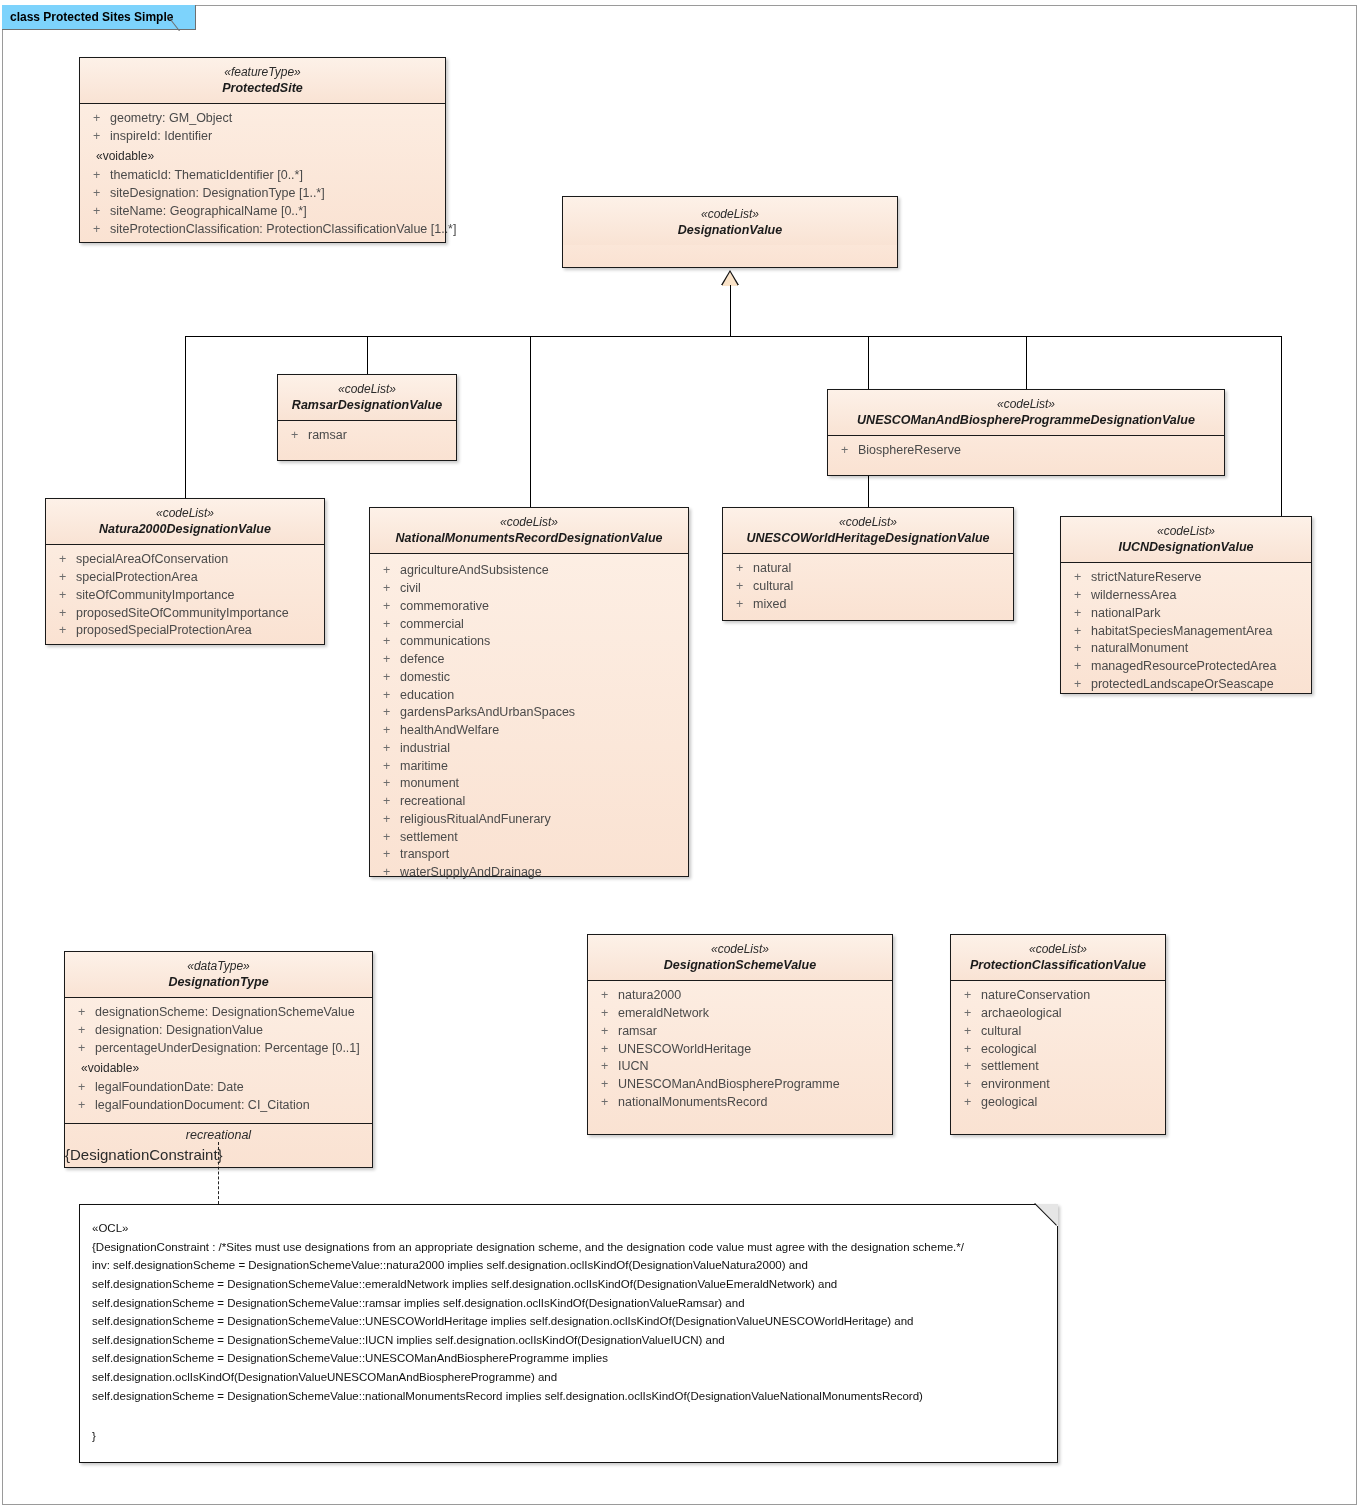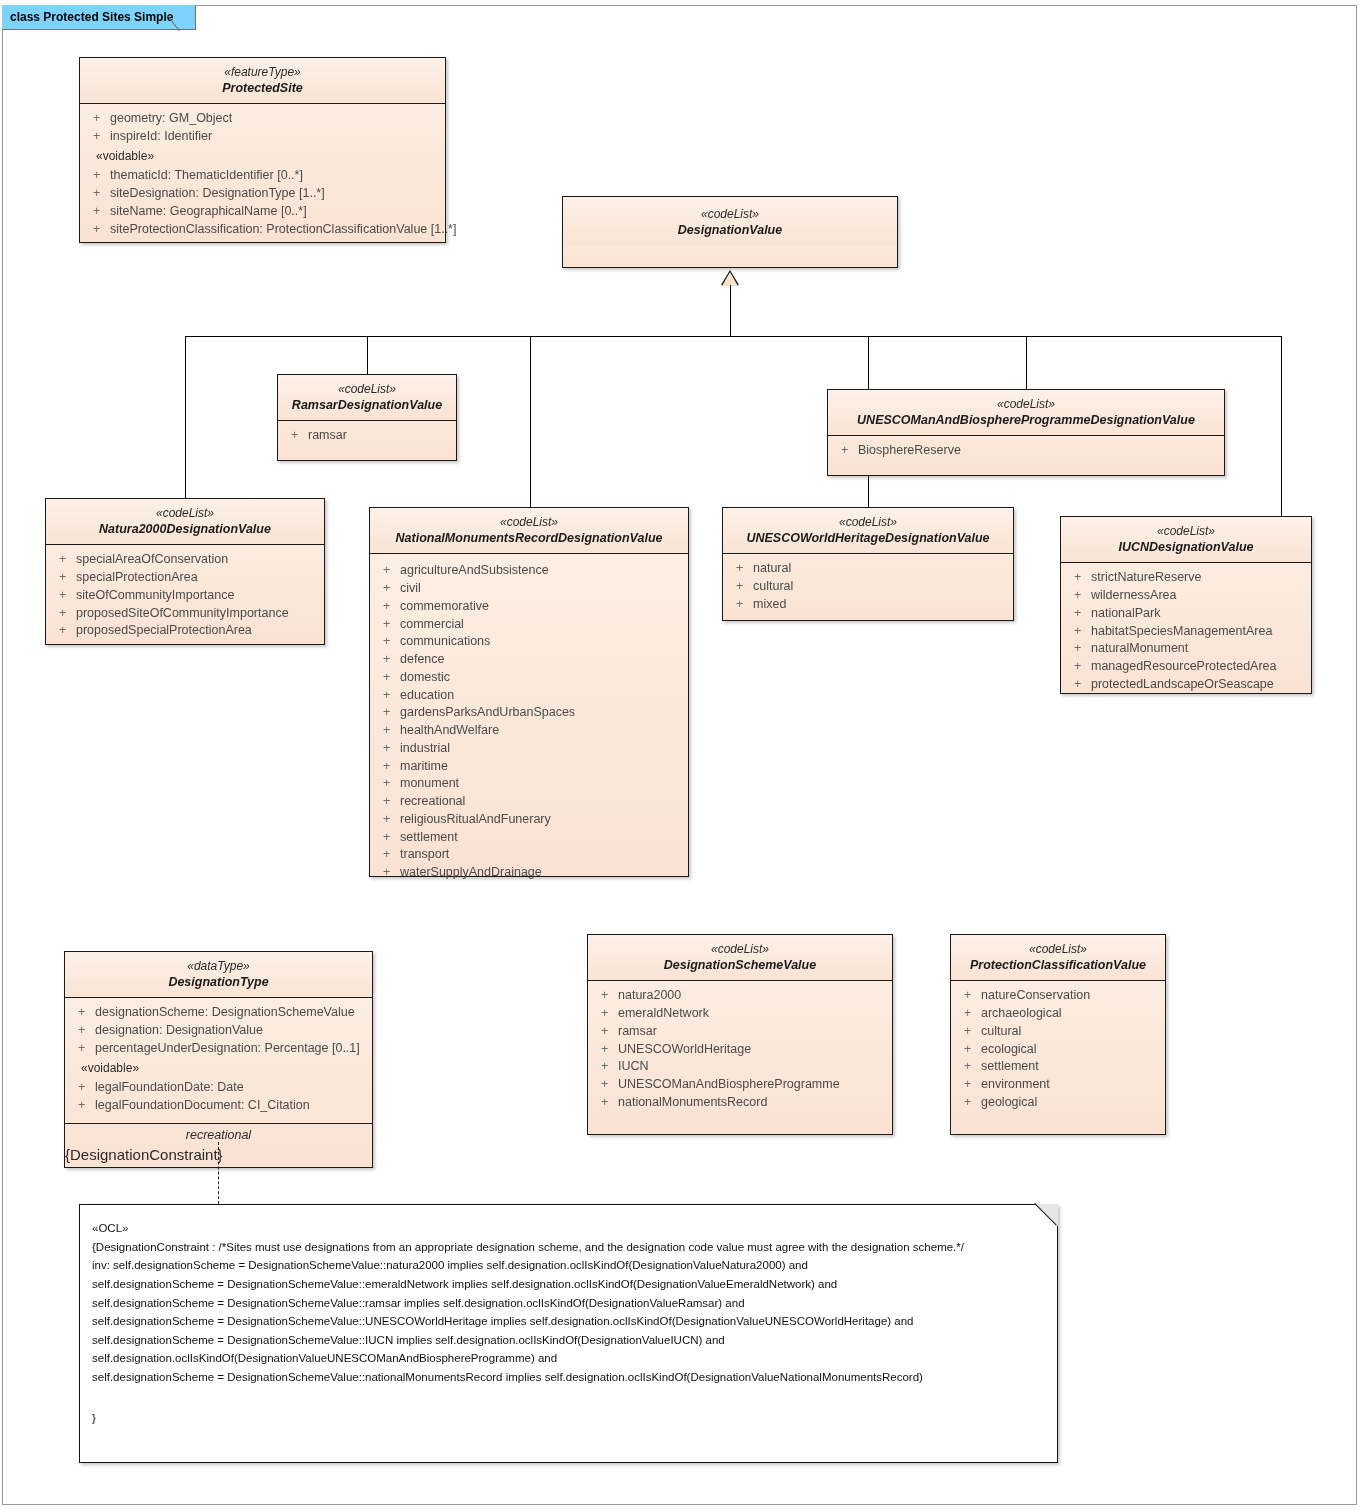--- a/index.html
+++ b/index.html
@@ -581,20 +581,21 @@
 
   <div class="note" style="left:79px;top:1204px;width:979px;height:259px;">
     <div class="fold"></div>
     <span class="oclline">«OCL»</span>
     <span class="oclline">{DesignationConstraint : /*Sites must use designations from an appropriate designation scheme, and the designation code value must agree with the designation scheme.*/</span>
     <span class="oclline">inv: self.designationScheme = DesignationSchemeValue::natura2000 implies self.designation.oclIsKindOf(DesignationValueNatura2000) and</span>
     <span class="oclline">self.designationScheme = DesignationSchemeValue::emeraldNetwork implies self.designation.oclIsKindOf(DesignationValueEmeraldNetwork) and</span>
     <span class="oclline">self.designationScheme = DesignationSchemeValue::ramsar implies self.designation.oclIsKindOf(DesignationValueRamsar) and</span>
     <span class="oclline">self.designationScheme = DesignationSchemeValue::UNESCOWorldHeritage implies self.designation.oclIsKindOf(DesignationValueUNESCOWorldHeritage) and</span>
     <span class="oclline">self.designationScheme = DesignationSchemeValue::IUCN implies self.designation.oclIsKindOf(DesignationValueIUCN) and</span>
+    <span class="oclline">self.designationScheme = DesignationSchemeValue::UNESCOManAndBiosphereProgramme implies</span>
     <span class="oclline">self.designation.oclIsKindOf(DesignationValueUNESCOManAndBiosphereProgramme) and</span>
     <span class="oclline">self.designationScheme = DesignationSchemeValue::nationalMonumentsRecord implies self.designation.oclIsKindOf(DesignationValueNationalMonumentsRecord)</span>
     <span class="blank"></span>
     <span class="blank"></span>
     <span class="oclline">}</span>
   </div>
 
 </div>
 
 </body></html>

